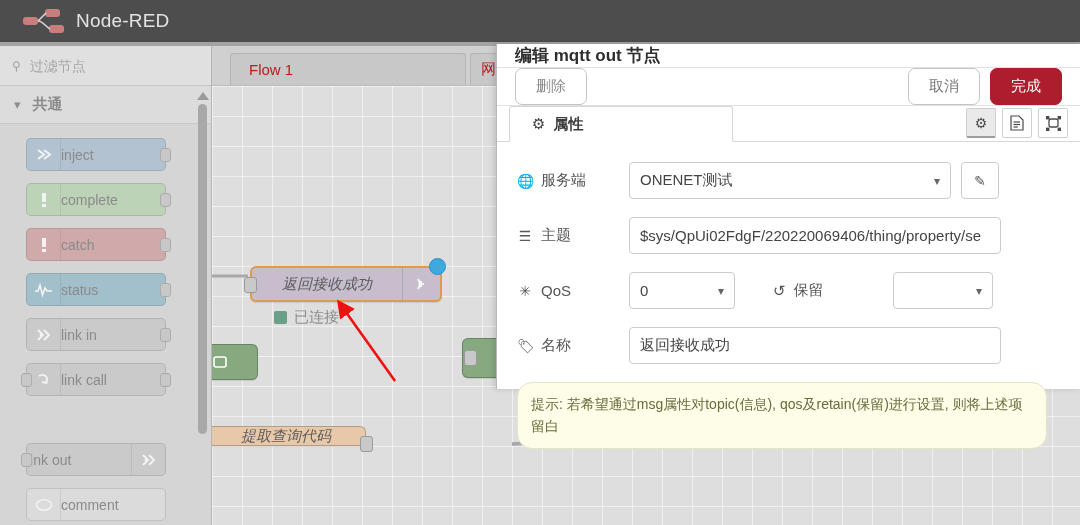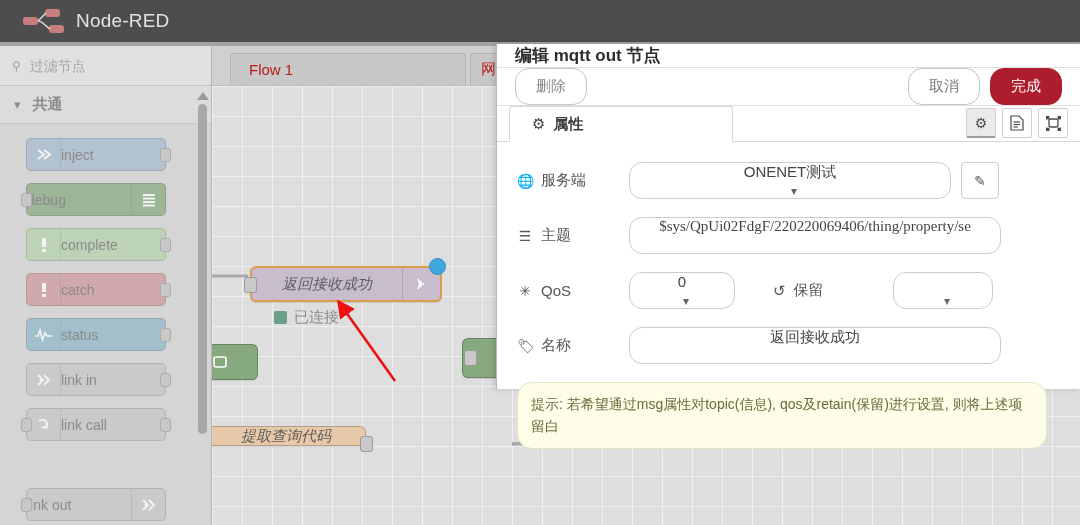--- a/index.html
+++ b/index.html
@@ -151,21 +151,21 @@
   .dlg-title {
     height: 44px; display: flex; align-items: center; padding: 0 18px;
     font-size: 17px; font-weight: bold; color: #2e2e2e;
     border-bottom: 1px solid #e0e0e0;
   }
   .dlg-actions {
     height: 54px; display: flex; align-items: center; padding: 0 18px;
     border-bottom: 1px solid #e0e0e0; gap: 10px;
   }
   .btn {
-    height: 37px; padding: 0 20px; font-size: 15px; border-radius: 14px;
+    height: 37px; padding: 0 20px; font-size: 15px; border-radius: 7px;
     display: flex; align-items: center; justify-content: center;
     border: 1px solid #c4c4c4; background: #fff; color: #8a8a8a;
     font-family: "Liberation Sans", "DejaVu Sans", sans-serif;
   }
   .btn.spacer { flex: 1; border: none; background: transparent; }
   .btn.cancel { color: #777; }
   .btn.primary { background: #ad1d2d; border-color: #ad1d2d; color: #fff; }
   .dlg-tabs {
     height: 38px; display: flex; align-items: flex-end;
     border-bottom: 1px solid #d7d7d7; padding: 0 12px; position: relative;
@@ -184,35 +184,34 @@
   }
   .sq-btn.active { background: #eaeaea; border-bottom: 2px solid #9e9e9e; }
   .dlg-body { flex: 1; padding: 20px 20px 0 20px; }
   .frow { display: flex; align-items: center; margin-bottom: 18px; }
   .flabel {
     width: 112px; display: flex; align-items: center; gap: 8px;
     font-size: 15px; color: #555; flex-shrink: 0;
   }
   .flabel .ficon { color: #5a5a5a; font-size: 14px; width: 16px; text-align: center; }
   .ctl {
-    height: 37px; border: 1px solid #ccc; border-radius: 13px; background: #fff;
+    height: 37px; border: 1px solid #ccc; border-radius: 4px; background: #fff;
     display: flex; align-items: center; padding: 0 10px;
     font-size: 15px; color: #444;
     font-family: "Liberation Sans", "DejaVu Sans", sans-serif;
-    flex-direction: column;
   }
   .ctl.select { justify-content: space-between; }
   .chev { color: #666; font-size: 12px; margin-left: 8px; }
   .server-select { width: 322px; }
   .pencil-btn {
     width: 38px; height: 37px; margin-left: 10px; border: 1px solid #ccc;
     border-radius: 4px; background: #fff; display: flex;
     align-items: center; justify-content: center; color: #555; font-size: 14px;
   }
-  .topic-input { width: 372px; overflow: hidden; white-space: nowrap; font-family: Liberation Serif, serif; }
+  .topic-input { width: 372px; overflow: hidden; white-space: nowrap; }
   .qos-select { width: 106px; }
   .retain-label { width: 120px; margin-left: 38px; display: flex; align-items: center; gap: 8px;
     font-size: 15px; color: #555; }
   .retain-select { width: 100px; }
   .name-input { width: 372px; }
   .tipbox {
     margin-top: 4px; background: #fdfde8; border: 1px solid #e4e4c8;
     border-radius: 15px; padding: 11px 13px; font-size: 14px; color: #6b6b3f;
     line-height: 1.55; width: 530px;
   }
@@ -248,32 +247,20 @@
         <div class="pnode" style="background: rgb(166, 187, 207);">
           <div class="picon left">
             <svg width="17" height="17" viewBox="0 0 17 17">
               <path d="M3 4 L9 8.5 L3 13" stroke="#fff" stroke-width="2" fill="none"></path>
               <path d="M9 4 L15 8.5 L9 13" stroke="#fff" stroke-width="2" fill="none"></path>
             </svg>
           </div>
           <div class="plabel">inject</div>
           <div class="port out"></div>
         </div>
-        <div class="pnode" style="background: rgb(135, 169, 128);">
-          <div class="plabel">debug</div>
-          <div class="picon right">
-            <svg width="16" height="16" viewBox="0 0 16 16">
-              <rect x="2" y="2" width="12" height="2" fill="#fff"></rect>
-              <rect x="2" y="5.5" width="12" height="2" fill="#fff"></rect>
-              <rect x="2" y="9" width="12" height="2" fill="#fff"></rect>
-              <rect x="2" y="12.5" width="12" height="2" fill="#fff"></rect>
-            </svg>
-          </div>
-          <div class="port in"></div>
-        </div>
         <div class="pnode" style="background: rgb(181, 211, 173);">
           <div class="picon left">
             <svg width="14" height="17" viewBox="0 0 14 17">
               <rect x="5" y="2" width="4" height="9" fill="#fff"></rect>
               <rect x="5" y="13" width="4" height="3" fill="#fff"></rect>
             </svg>
           </div>
           <div class="plabel">complete</div>
           <div class="port out"></div>
         </div>

